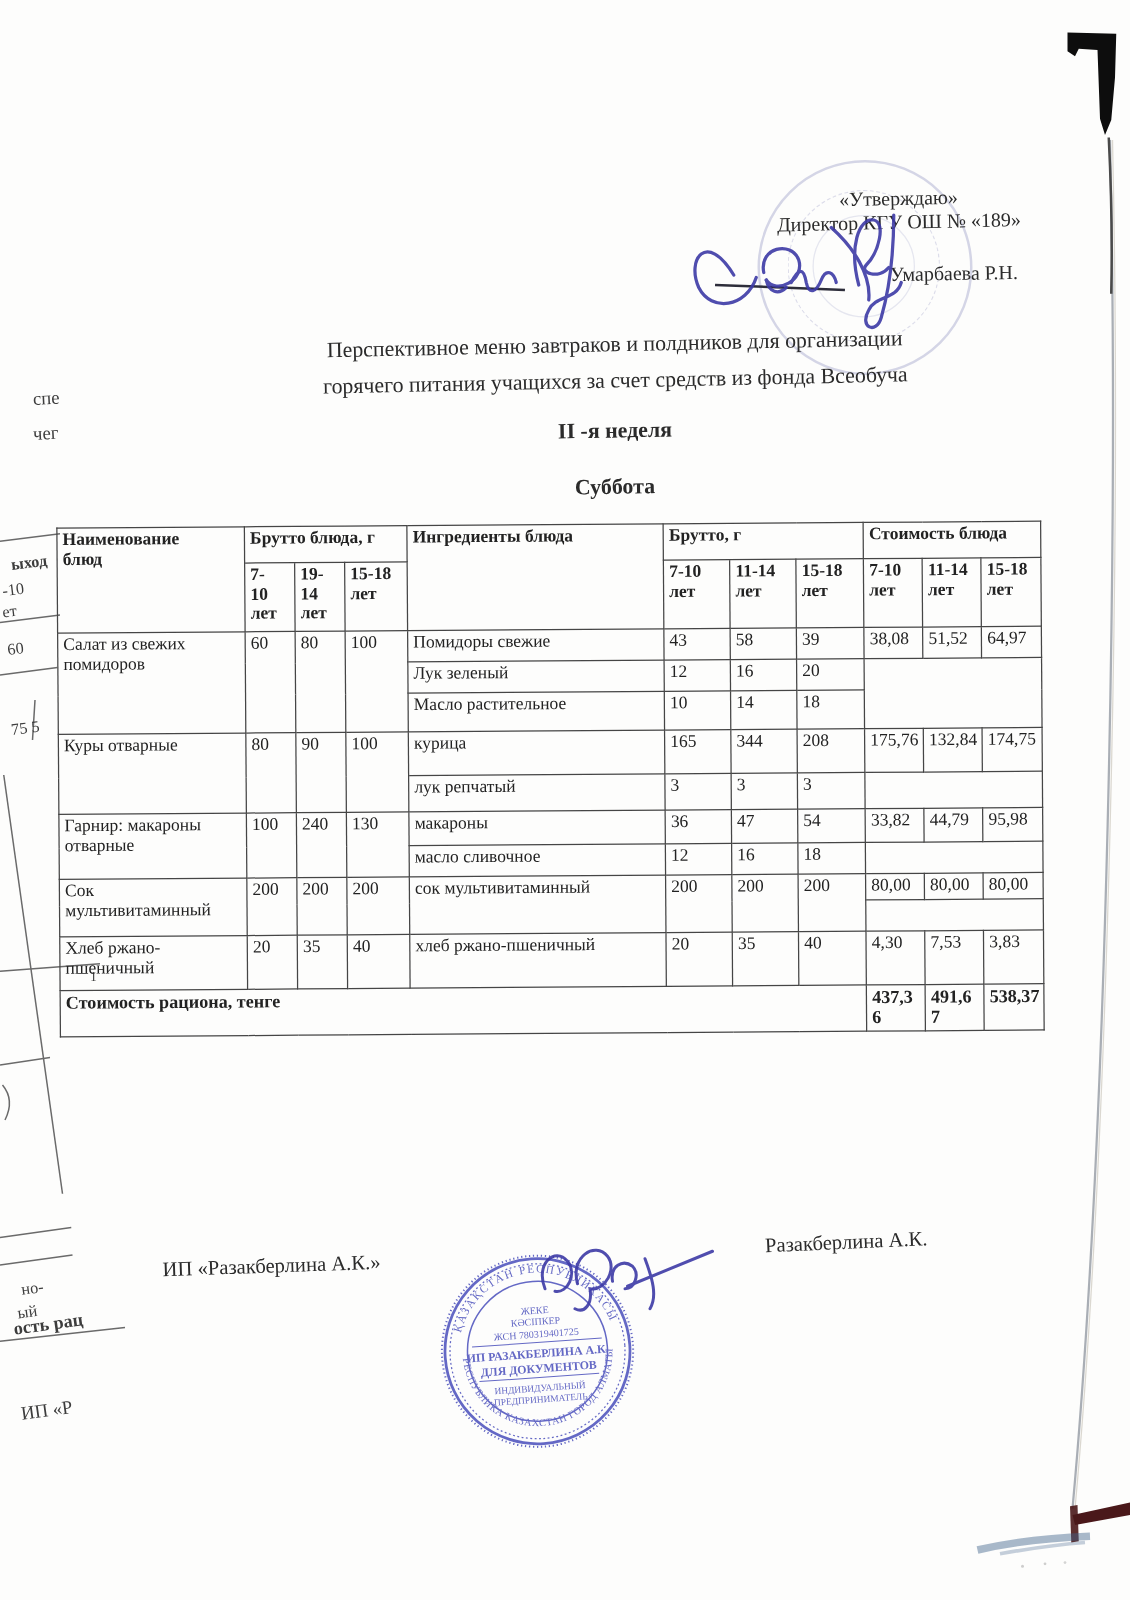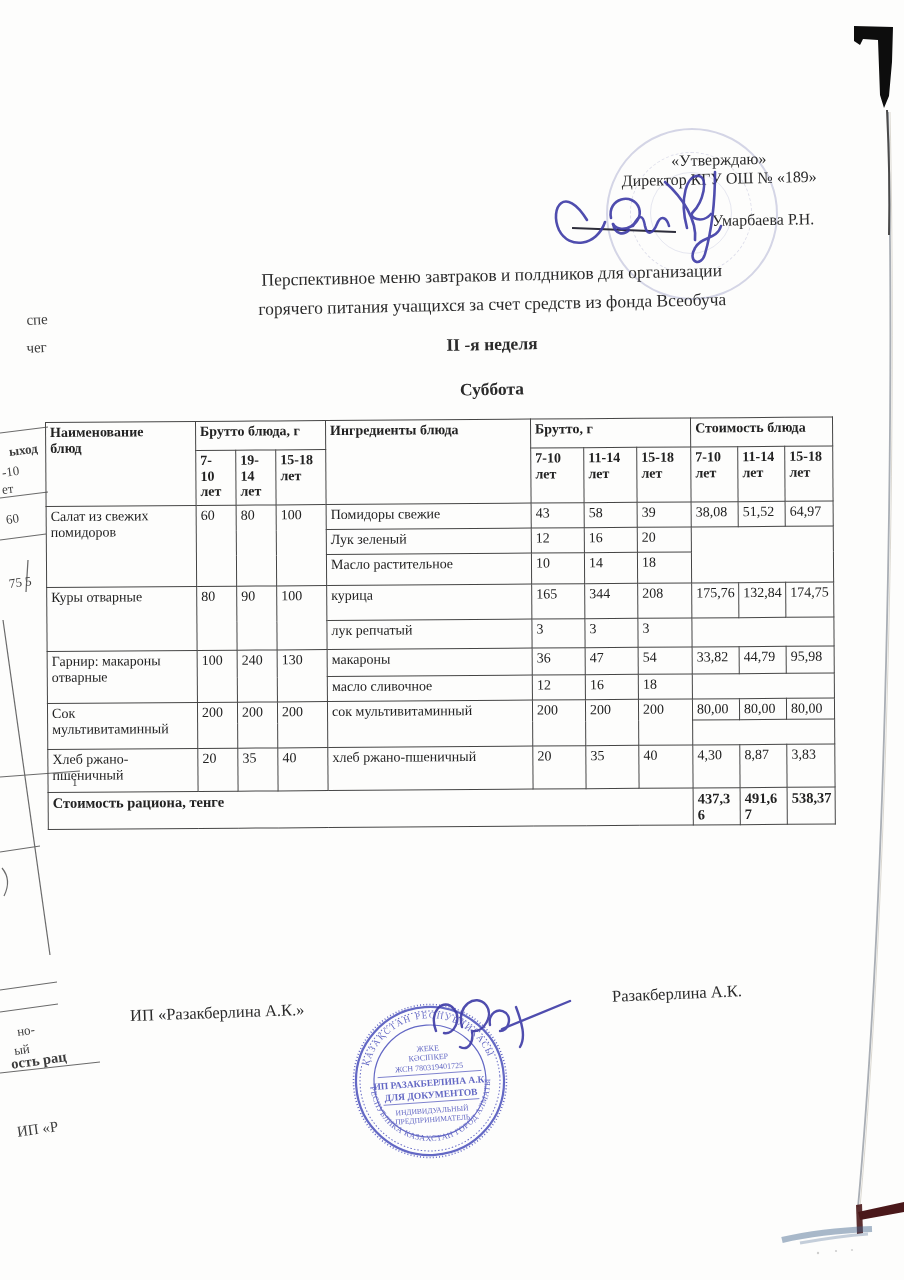--- a/index.html
+++ b/index.html
@@ -254,21 +254,21 @@
       <td>Хлеб ржано-
 пшеничный</td>
       <td class="num">20</td>
       <td class="num">35</td>
       <td class="num">40</td>
       <td>хлеб ржано-пшеничный</td>
       <td class="num">20</td>
       <td class="num">35</td>
       <td class="num">40</td>
       <td class="cost">4,30</td>
-      <td class="cost">8,87</td>
+      <td class="cost">7,53</td>
       <td class="cost">3,83</td>
     </tr>
 
     <tr class="rT">
       <td colspan="8">Стоимость рациона, тенге</td>
       <td class="cost">437,36</td>
       <td class="cost">491,67</td>
       <td class="cost">538,37</td>
     </tr>
   </tbody>

